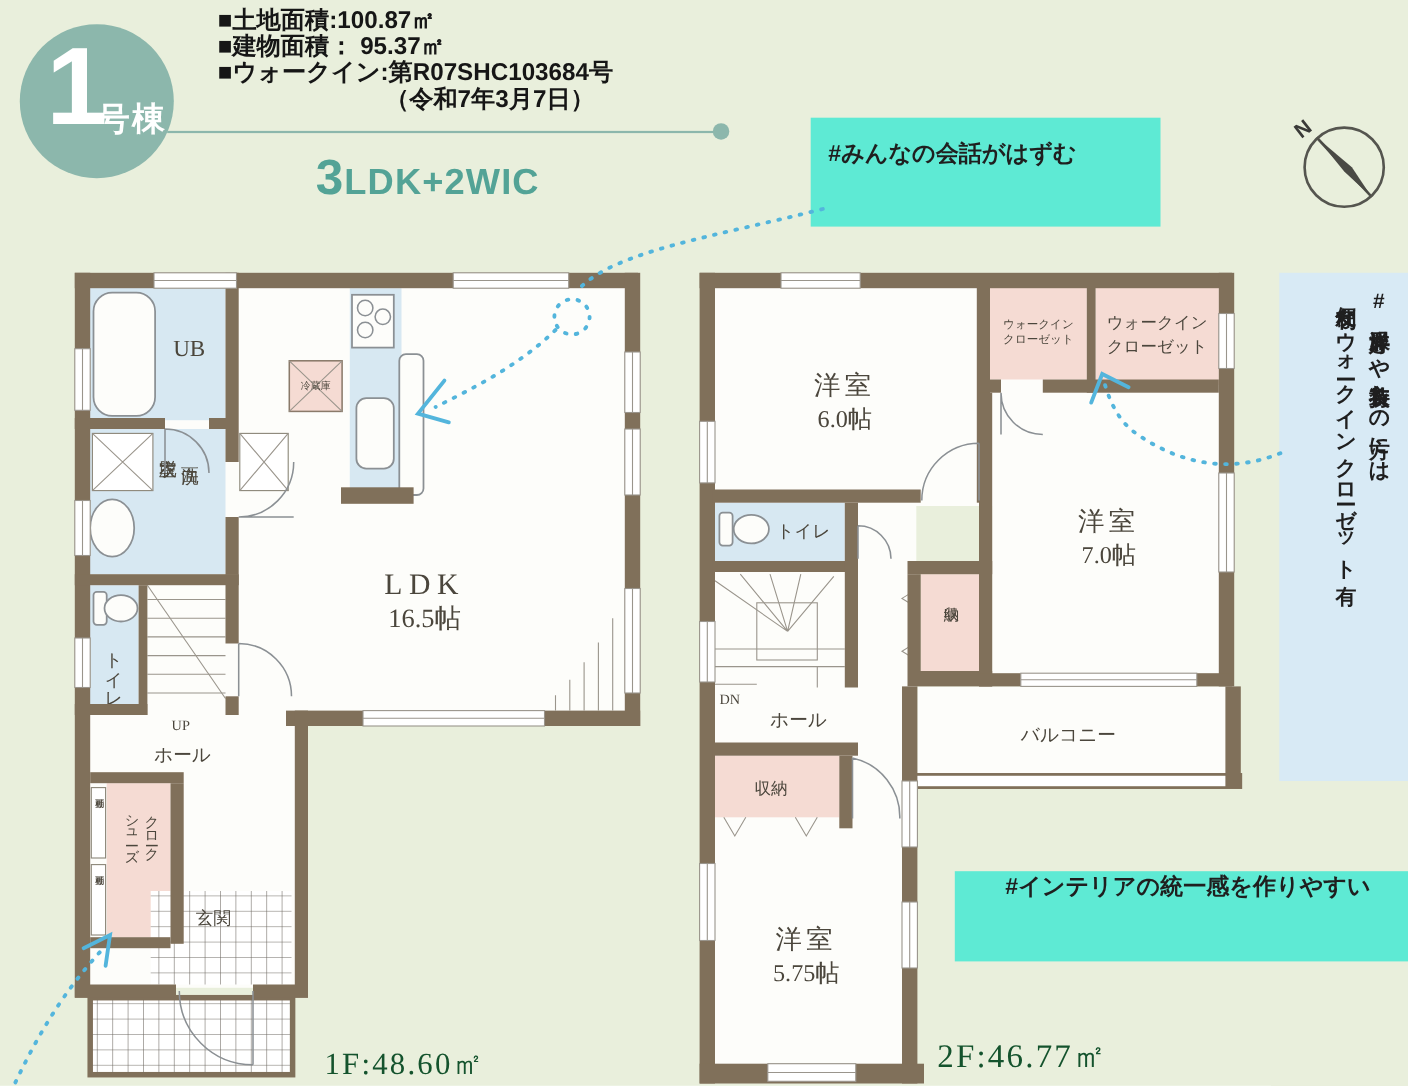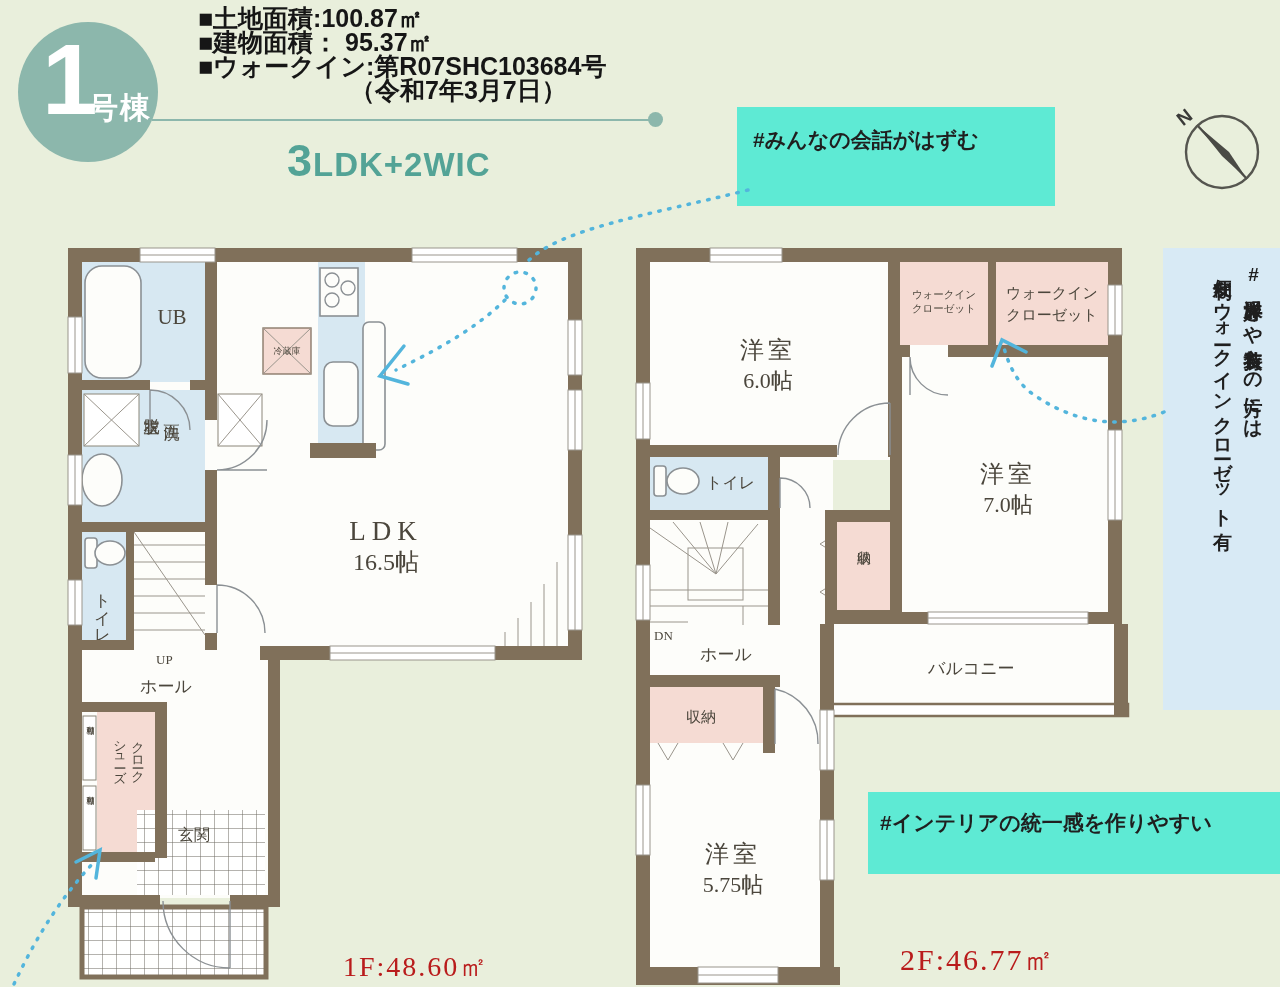--- a/index.html
+++ b/index.html
@@ -5,37 +5,37 @@
   html,body{margin:0;padding:0;}
   body{font-family:"Liberation Sans","DejaVu Sans",sans-serif;}
   #canvas{position:relative;width:1280px;height:987px;background:#e9efdc;overflow:hidden;}
 
   
   .badge{position:absolute;left:18px;top:22px;width:140px;height:140px;border-radius:50%;background:#8cb7ac;}
   .badge .num{position:absolute;left:24px;top:2px;font-size:100px;font-weight:bold;color:#fff;line-height:1.1;}
   .badge .suffix{position:absolute;left:70px;top:66px;font-size:30px;font-weight:bold;color:#fff;letter-spacing:2px;}
   .connector{position:absolute;left:152px;top:119px;width:500px;height:2px;background:#8cb7ac;}
   .connector-dot{position:absolute;left:648px;top:112px;width:15px;height:15px;border-radius:50%;background:#8cb7ac;}
-  .info{position:absolute;left:198px;top:6px;font-size:25px;font-weight:bold;color:#161616;line-height:24px;white-space:nowrap;}
+  .info{position:absolute;left:198px;top:6px;font-size:22px;font-weight:bold;color:#161616;line-height:24px;white-space:nowrap;}
   .info .indent{padding-left:152px;}
   .layout-label{position:absolute;left:287px;top:135px;color:#53a396;font-weight:bold;letter-spacing:1px;white-space:nowrap;text-align:right;}
   .layout-label .big{font-size:45px;}
   .layout-label .rest{font-size:33px;}
 
   
   .note{position:absolute;background:#5eead4;color:#1f1f1f;font-weight:bold;}
   .note-kitchen{left:737px;top:107px;width:318px;height:99px;font-size:21px;line-height:31px;padding:17px 0 0 16px;box-sizing:border-box;}
   .note-kitchen .l2{padding-left:34px;}
-  .note-interior{left:868px;top:792px;width:412px;height:82px;font-size:21px;line-height:30px;padding:16px 0 0 12px;box-sizing:border-box;}
+  .note-interior{left:868px;top:792px;width:412px;height:82px;font-size:21px;line-height:30px;padding:0 0 0 12px;box-sizing:border-box;text-align:center;}
   .note-interior .l2{padding-left:32px;}
   .note-wic{left:1163px;top:248px;width:117px;height:462px;background:#d8eaf5;font-size:19px;
             writing-mode:vertical-rl;text-orientation:upright;padding:16px 12px;box-sizing:border-box;line-height:1.6;letter-spacing:1px;}
 
   
-  .area-label{position:absolute;font-family:"Liberation Serif","DejaVu Serif",serif;color:#b91c1c;letter-spacing:2px;margin-left:48px;}
+  .area-label{position:absolute;font-family:"Liberation Serif","DejaVu Serif",serif;color:#14532d;letter-spacing:2px;}
   .area-1f{left:295px;top:948px;font-size:28px;}
   .area-2f{left:852px;top:940px;font-size:30px;}
 
   
   .plan{position:absolute;}
   .wall{fill:#80705a;}
   .white{fill:#fdfdfa;}
   .wet{fill:#d7e8f2;}
   .pink{fill:#f5dbd3;}
   .fx{fill:#fdfdfa;stroke:#8b9094;stroke-width:1.6;}

